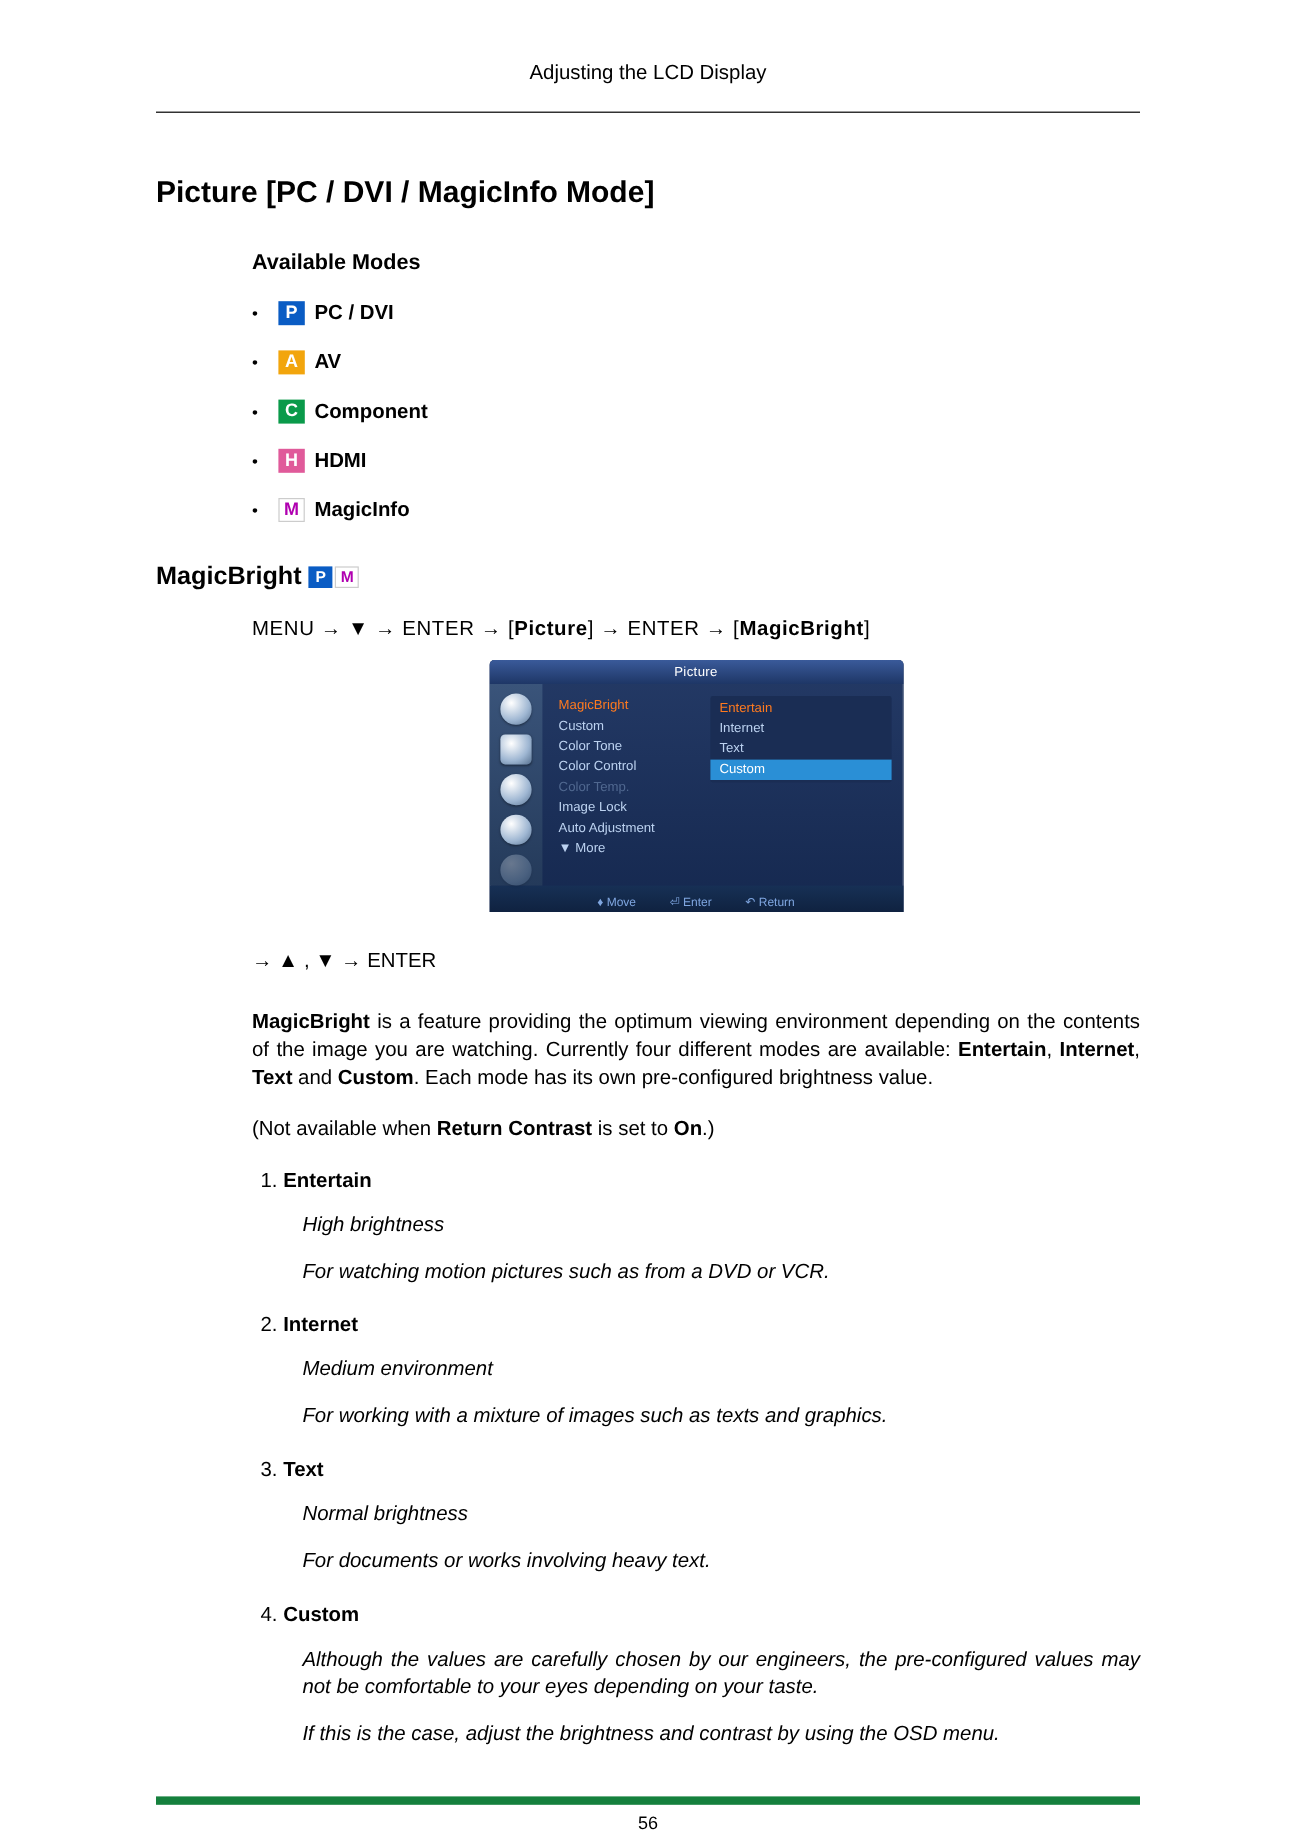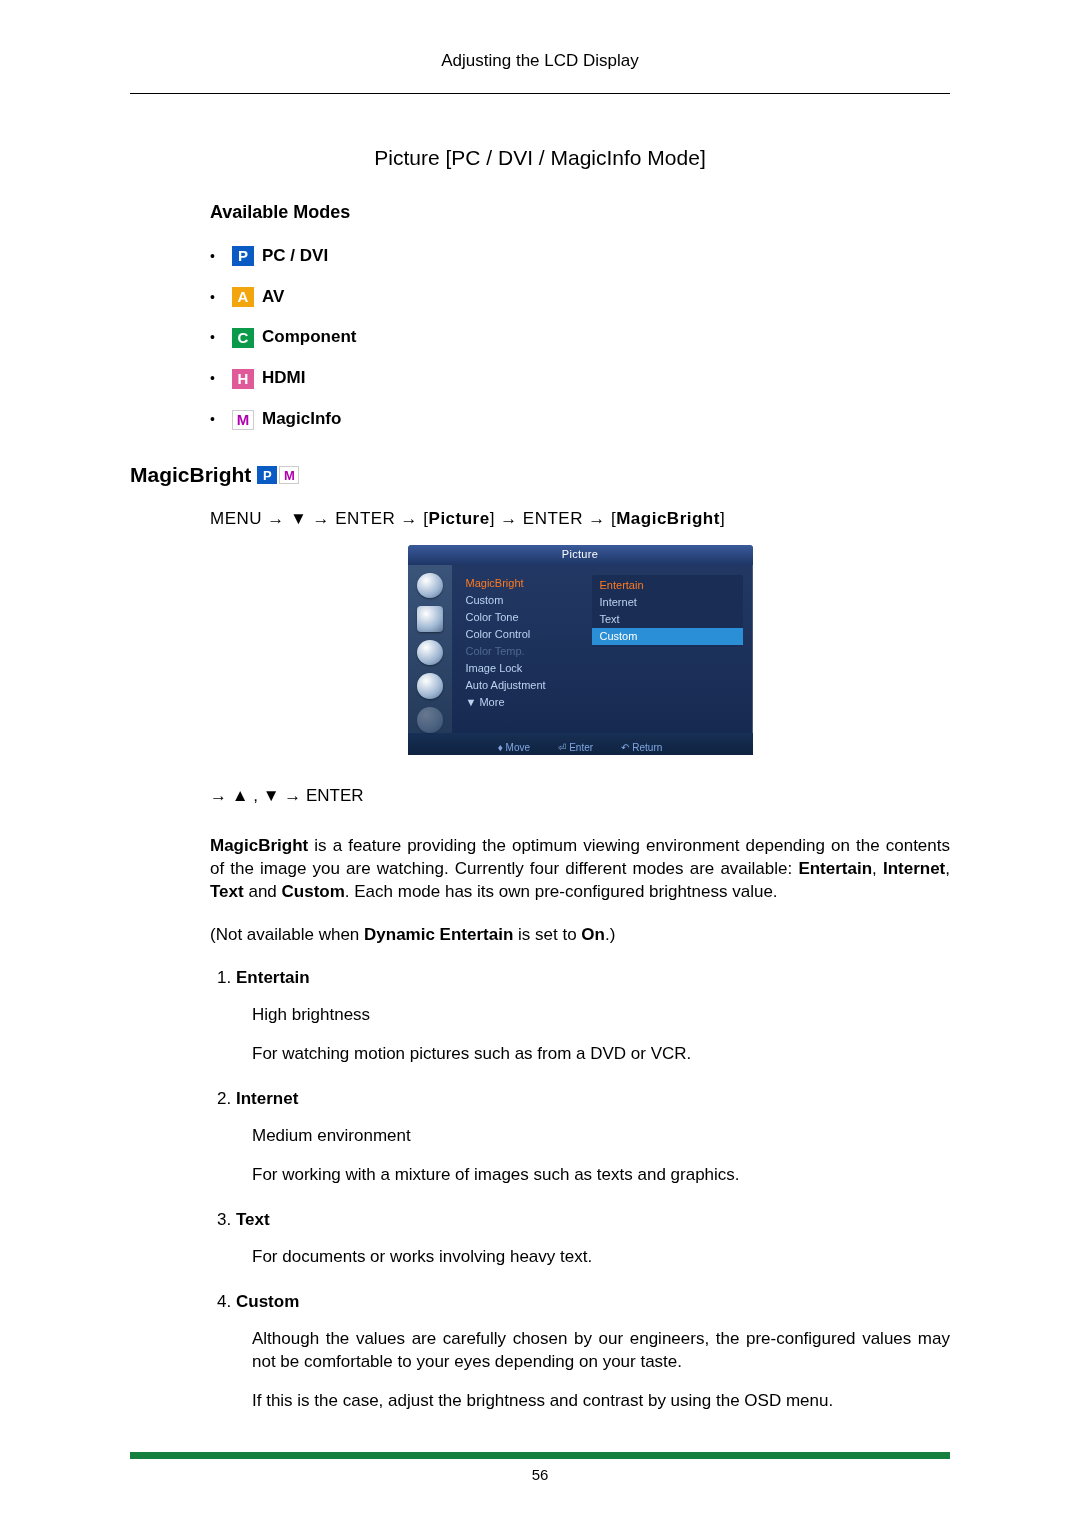--- a/index.html
+++ b/index.html
@@ -24,24 +24,23 @@
     border-bottom: 1px solid #000;
     width: 820px;
     margin: 0 auto 50px;
     padding-bottom: 20px;
   }
   .content {
     width: 820px;
     margin: 0 auto;
   }
   h2.section-title {
-    font-size: 21px;
-    font-weight: normal;
+    font-size: 25px;
+    font-weight: bold;
     margin: 0 0 28px 0;
-    text-align: center;
   }
   h3.sub-title {
     font-size: 18px;
     font-weight: bold;
     margin: 0 0 20px 0;
   }
   .indent-1 { margin-left: 80px; }
   ul.modes {
     list-style: none;
     padding: 0;
@@ -181,20 +180,21 @@
     margin-bottom: 22px;
   }
   ol.feature-list > li > .li-title {
     font-weight: bold;
     margin-bottom: 14px;
     display: block;
   }
   ol.feature-list > li p {
     margin: 0 0 16px 16px;
     text-align: justify;
+    font-style: italic;
   }
 
   .page-footer {
     width: 820px;
     margin: 40px auto 0;
     border-top: 7px solid #15803d;
     text-align: center;
     font-size: 15px;
     padding-top: 6px;
   }
@@ -291,36 +291,37 @@
         </div>
       </div>
 
       <div class="nav-seq">→ ▲ , ▼ → ENTER</div>
 
       <p>
         <span class="bold">MagicBright</span><span> is a feature providing the optimum viewing environment depending on the contents of the image you are watching. Currently four different modes are available: </span><span class="bold">Entertain</span><span>, </span><span class="bold">Internet</span><span>, </span><span class="bold">Text</span><span> and </span><span class="bold">Custom</span><span>. Each mode has its own pre-configured brightness value.</span>
       </p>
 
       <p>
-        <span>(Not available when </span><span class="bold">Dynamic Entertain</span><span> is set to </span><span class="bold">On</span><span>.)</span>
+        <span>(Not available when </span><span class="bold">Return Contrast</span><span> is set to </span><span class="bold">On</span><span>.)</span>
       </p>
 
       <ol class="feature-list">
         <li>
           <span class="li-title">Entertain</span>
           <p>High brightness</p>
           <p>For watching motion pictures such as from a DVD or VCR.</p>
         </li>
         <li>
           <span class="li-title">Internet</span>
           <p>Medium environment</p>
           <p>For working with a mixture of images such as texts and graphics.</p>
         </li>
         <li>
           <span class="li-title">Text</span>
+          <p>Normal brightness</p>
           <p>For documents or works involving heavy text.</p>
         </li>
         <li>
           <span class="li-title">Custom</span>
           <p>Although the values are carefully chosen by our engineers, the pre-configured values may not be comfortable to your eyes depending on your taste.</p>
           <p>If this is the case, adjust the brightness and contrast by using the OSD menu.</p>
         </li>
       </ol>
     </div>
   </div>

